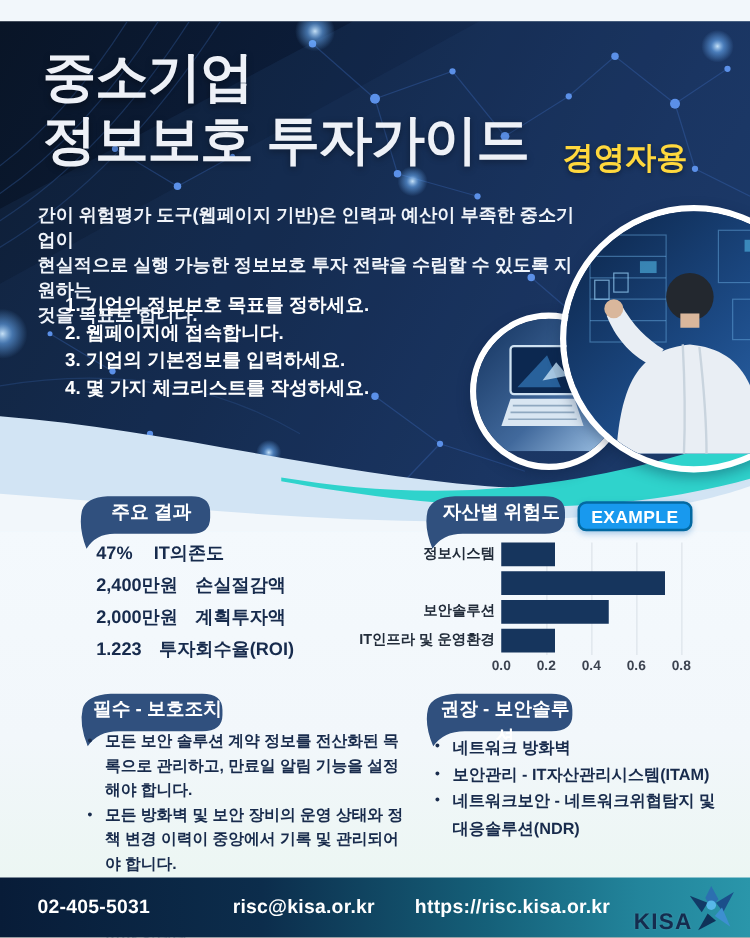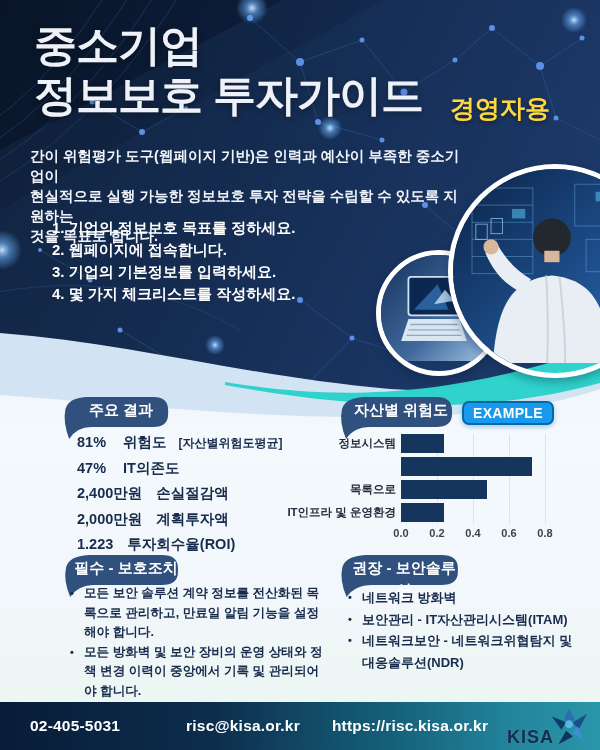--- a/index.html
+++ b/index.html
@@ -1,19 +1,19 @@
 <!DOCTYPE html>
 <html><head>
 <meta charset="utf-8">
 <style>
   html,body{margin:0;padding:0;background:#777;}
   .poster{position:relative;width:600px;height:750px;overflow:hidden;background:#f2f7fb;
     font-family:"Liberation Sans","DejaVu Sans",sans-serif;-webkit-font-smoothing:antialiased;}
   
-  .hero{position:absolute;left:0;top:0;width:600px;height:425px;
+  .hero{position:absolute;left:0;top:17px;width:600px;height:425px;
     background:linear-gradient(118deg,#091527 0%,#0c1d3a 35%,#122a52 70%,#16325e 100%);z-index:0;}
   .plexus{position:absolute;left:0;top:0;}
   .hero-title{position:absolute;left:34px;top:20px;color:#eef1f7;font-weight:800;
     font-size:43px;line-height:50px;letter-spacing:-1px;text-shadow:0 2px 6px rgba(0,0,0,.35);}
   .audience{position:absolute;left:450px;top:92px;color:#ffd83d;font-weight:800;font-size:25px;
     text-shadow:0 2px 4px rgba(0,0,0,.4);}
   .intro{position:absolute;left:30px;top:146px;width:440px;color:#f0f4fa;font-weight:700;
     font-size:14.5px;line-height:20px;}
   .steps{position:absolute;left:52px;top:217px;color:#ffffff;font-weight:700;font-size:15px;}
   .steps .step{line-height:22px;}
@@ -244,25 +244,20 @@
     <svg viewBox="0 0 120 46" preserveAspectRatio="none">
         <path class="chip-shape" d="M30,2 L102,2 Q118,2 118,15 L118,19 Q118,32 102,32 L36,32 Q20,32 12,44 Q5,27 8,14 Q11,3 30,2 Z" fill="#30507e"></path>
       </svg>
     <span class="chip-label">권장 - 보안솔루션</span>
   </div>
 
   <div class="badge" style="background: rgb(24, 153, 238);">EXAMPLE</div>
 
   <div class="stats" id="stats">
       <div class="stat-row">
-        <span class="stat-value">81%</span>
-        <span class="stat-label">위험도</span>
-        <span class="stat-note">[자산별위험도평균]</span>
-      </div>
-      <div class="stat-row">
         <span class="stat-value">47%</span>
         <span class="stat-label">IT의존도</span>
       </div>
       <div class="stat-row">
         <span class="stat-value">2,400만원</span>
         <span class="stat-label">손실절감액</span>
       </div>
       <div class="stat-row">
         <span class="stat-value">2,000만원</span>
         <span class="stat-label">계획투자액</span>
@@ -279,21 +274,21 @@
       <div class="gridline" style="left: 239px;"></div>
       <div class="gridline" style="left: 275px;"></div>
       <div class="crow" style="top: 0px;">
         <div class="clabel">정보시스템</div>
         <div class="cbar" style="width: 43.2px; background: rgb(22, 53, 93);"></div>
       </div>
       <div class="crow" style="top: 23px;">
         <div class="cbar" style="width: 131.4px; background: rgb(22, 53, 93);"></div>
       </div>
       <div class="crow" style="top: 46px;">
-        <div class="clabel">목록으로</div>
+        <div class="clabel">보안솔루션</div>
         <div class="cbar" style="width: 86.4px; background: rgb(22, 53, 93);"></div>
       </div>
       <div class="crow" style="top: 69px;">
         <div class="clabel">IT인프라 및 운영환경</div>
         <div class="cbar" style="width: 43.2px; background: rgb(22, 53, 93);"></div>
       </div>
       <span class="ctick" style="left: 131px;">0.0</span>
       <span class="ctick" style="left: 167px;">0.2</span>
       <span class="ctick" style="left: 203px;">0.4</span>
       <span class="ctick" style="left: 239px;">0.6</span>

